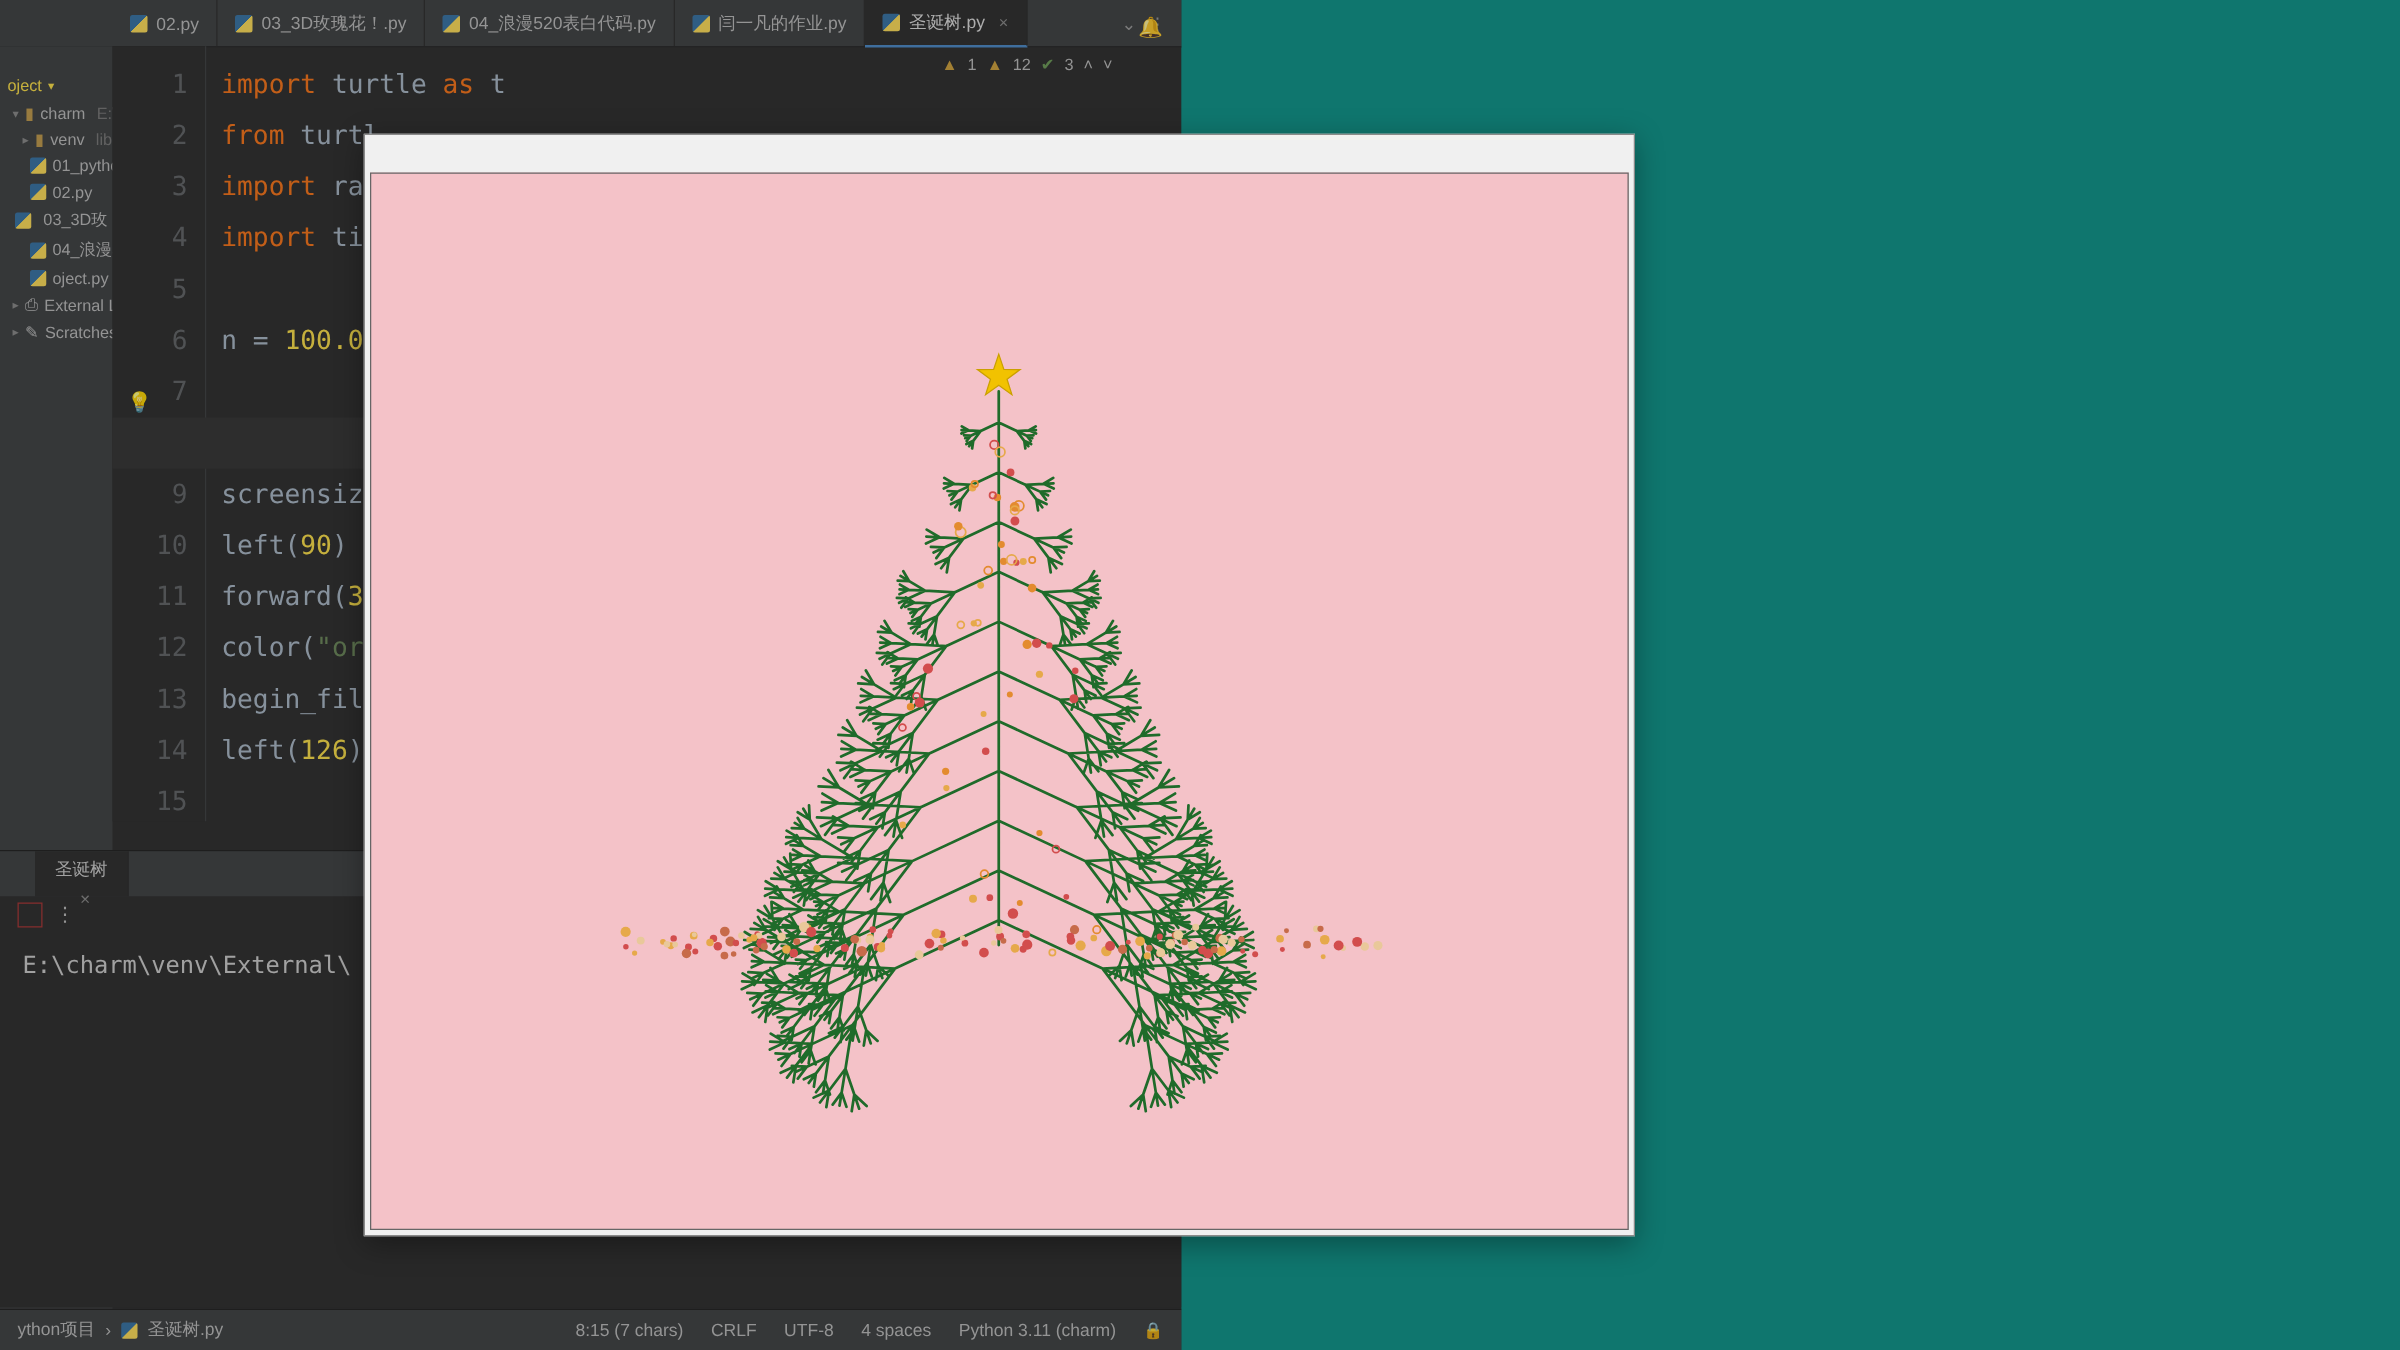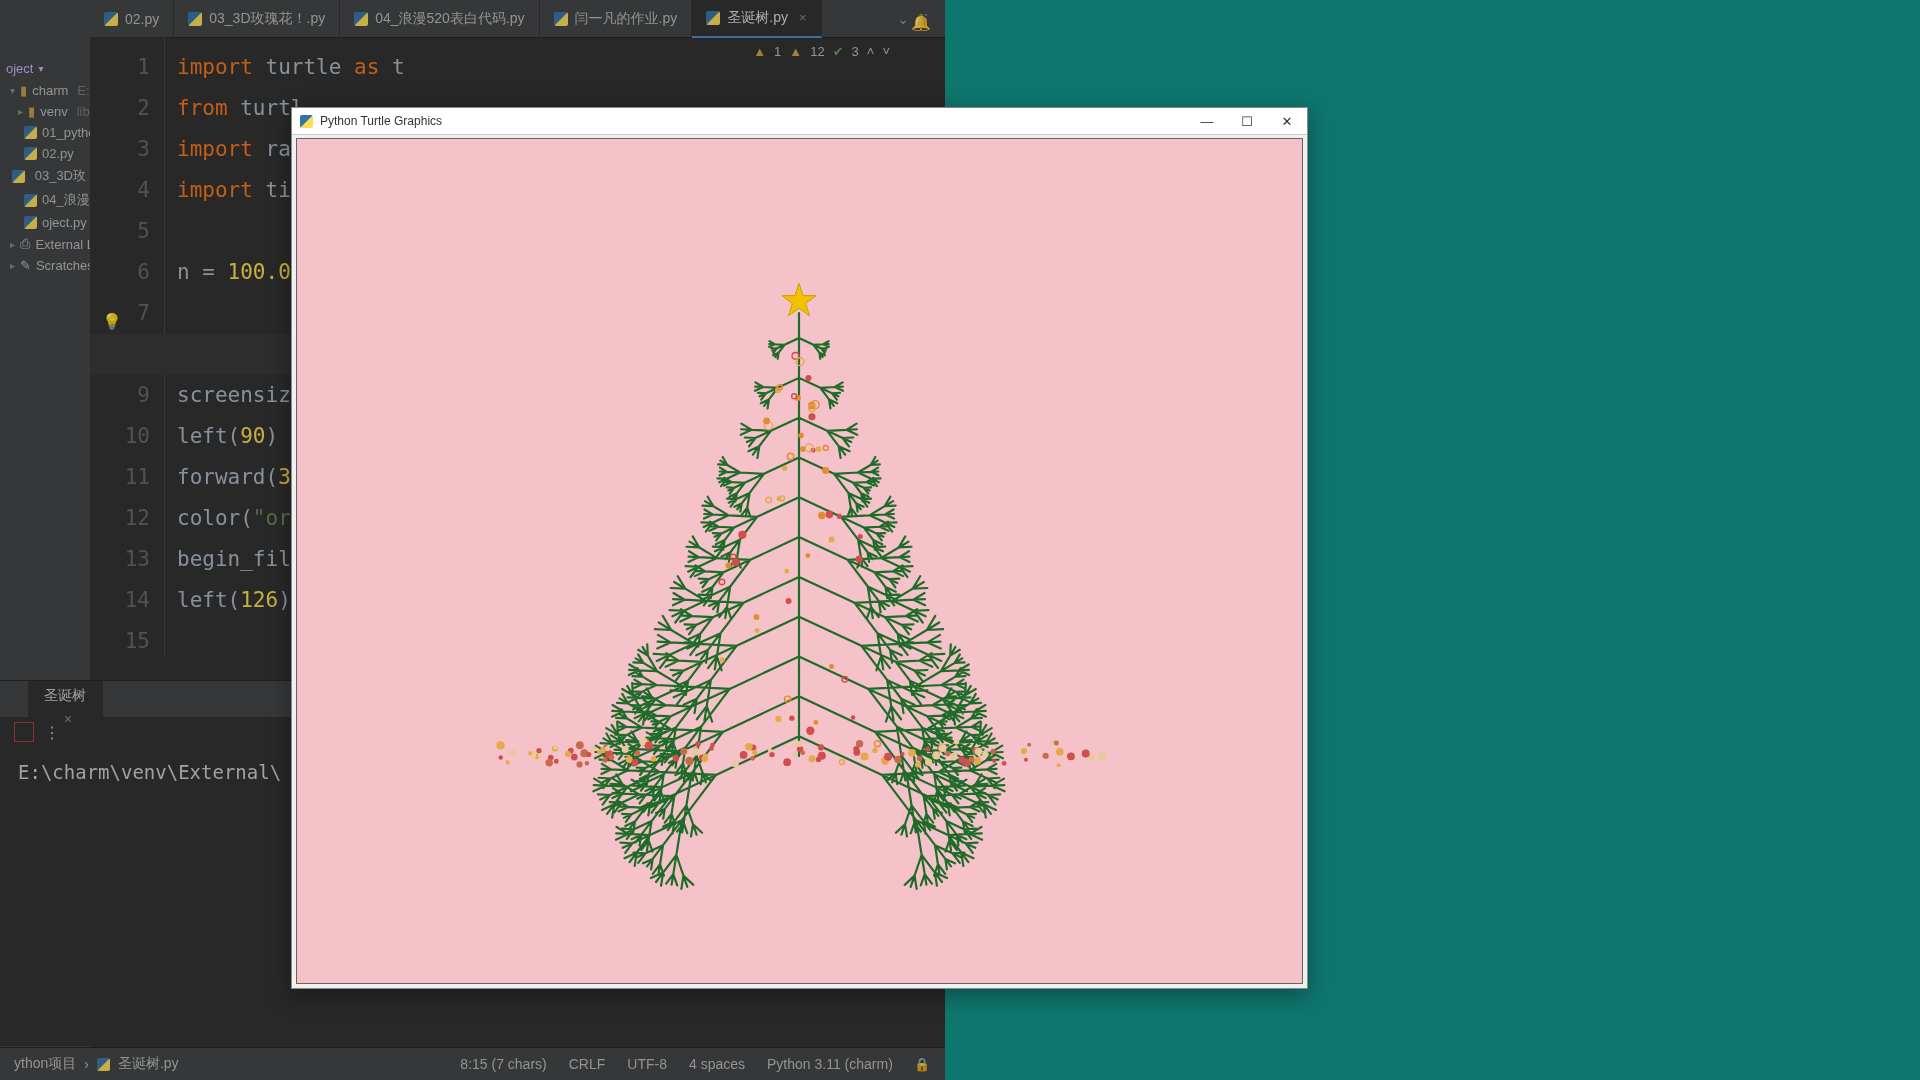--- a/index.html
+++ b/index.html
@@ -6,21 +6,21 @@
 .ide{position:absolute;left:0;top:0;width:945px;height:1080px;background:#2b2b2b;color:#a9b7c6;font-size:16px;}
 .ide-blur{position:absolute;left:0;top:0;right:0;bottom:0;background:rgba(30,30,30,.25);}
 .tabs{display:flex;align-items:center;height:37px;background:#3c3f41;border-bottom:1px solid #1e1e1e;font-size:14px;padding-left:90px;}
 .tab{display:flex;align-items:center;gap:7px;padding:0 14px;height:100%;color:#bbb;border-right:1px solid #2b2b2b;white-space:nowrap;}
 .tab.active{background:#2b2b2b;color:#ddd;border-bottom:2px solid #4a88c7;}
 .tab .py{width:14px;height:14px;border-radius:2px;background:linear-gradient(135deg,#3572A5 49%,#ffde57 51%);}
 .tab .x{color:#888;font-size:13px;margin-left:4px;}
 .tabs-extra{margin-left:auto;display:flex;align-items:center;gap:10px;padding-right:12px;color:#999;}
 .bell{position:absolute;right:8px;top:6px;width:32px;height:32px;display:flex;align-items:center;justify-content:center;color:#bbb}
 .sidebar{position:absolute;left:0;top:37px;width:90px;bottom:0;background:#3c3f41;font-size:13px;padding-top:20px;}
-.proj-head{display:flex;align-items:center;gap:5px;color:#c4b5fd;padding:4px 6px;}
+.proj-head{display:flex;align-items:center;gap:5px;color:#fde047;padding:4px 6px;}
 .proj-head .dd{font-size:10px;}
 .tree-item{display:flex;align-items:center;gap:5px;padding:3px 4px 3px 10px;color:#bbb;white-space:nowrap;overflow:hidden;}
 .tree-item .caret{color:#888;font-size:10px;width:10px;}
 .tree-item .fold{color:#c19a4a;}
 .tree-item .py{width:13px;height:13px;border-radius:2px;background:linear-gradient(135deg,#3572A5 49%,#ffde57 51%);flex:none;}
 .editor{position:absolute;left:90px;top:37px;right:0;height:620px;display:flex;font-family:Consolas,Menlo,monospace;font-size:21px;line-height:41px;}
 .gutter{width:60px;text-align:right;color:#606366;padding-right:14px;padding-top:10px;border-right:1px solid #3c3f41;background:#2b2b2b;}
 .code{padding-top:10px;padding-left:12px;white-space:pre;}
 .kw{color:#f97316;}
 .str{color:#6a8759;}
@@ -201,35 +201,20 @@
     <span>UTF-8</span>
     <span>4 spaces</span>
     <span>Python 3.11 (charm)</span>
     <span class="lock">🔒</span>
   </div>
 
   <div class="ide-blur"></div>
 </div>
 
 <div class="turtle-win">
-  <div class="titlebar">
-    <span class="feather"></span>
-    <span>Python Turtle Graphics</span>
-    <div class="winbtns">
-      <div class="winbtn">
-          <span>—</span>
-        </div>
-      <div class="winbtn">
-          <span>☐</span>
-        </div>
-      <div class="winbtn close">
-          <span>✕</span>
-        </div>
-    </div>
-  </div>
   <div class="canvas-wrap">
     <svg class="tree" viewBox="0 0 1005 848">
       <g id="treeg">
           <path d="M502 620 L502 175 M502.0 200.0 L487.5 206.8 M487.5 206.8 L481.5 214.7 M481.5 214.7 L480.6 220.8 M481.5 214.7 L476.0 217.3 M481.5 214.7 L478.2 219.0 M487.5 206.8 L477.6 206.2 M477.6 206.2 L472.0 208.8 M477.6 206.2 L472.3 203.1 M477.6 206.2 L472.1 206.0 M487.5 206.8 L479.5 210.5 M479.5 210.5 L476.2 214.8 M479.5 210.5 L474.1 210.2 M479.5 210.5 L475.1 212.5 M502.0 200.0 L516.5 206.8 M516.5 206.8 L526.4 206.2 M526.4 206.2 L531.7 203.1 M526.4 206.2 L532.0 208.8 M526.4 206.2 L531.9 206.0 M516.5 206.8 L522.5 214.7 M522.5 214.7 L528.0 217.3 M522.5 214.7 L523.4 220.8 M522.5 214.7 L525.8 219.0 M516.5 206.8 L524.5 210.5 M524.5 210.5 L529.9 210.2 M524.5 210.5 L527.8 214.8 M524.5 210.5 L528.9 212.5 M502.0 240.0 L480.6 250.0 M480.6 250.0 L471.8 261.7 M471.8 261.7 L470.4 270.6 M471.8 261.7 L463.6 265.5 M471.8 261.7 L467.0 268.1 M480.6 250.0 L466.0 249.2 M466.0 249.2 L457.8 253.0 M466.0 249.2 L458.2 244.5 M466.0 249.2 L458.0 248.8 M480.6 250.0 L468.8 255.5 M468.8 255.5 L464.0 261.9 M468.8 255.5 L460.8 255.0 M468.8 255.5 L462.4 258.5 M502.0 240.0 L523.4 250.0 M523.4 250.0 L538.0 249.2 M538.0 249.2 L545.8 244.5 M538.0 249.2 L546.2 253.0 M538.0 249.2 L546.0 248.8 M523.4 250.0 L532.2 261.7 M532.2 261.7 L540.4 265.5 M532.2 261.7 L533.6 270.6 M532.2 261.7 L537.0 268.1 M523.4 250.0 L535.2 255.5 M535.2 255.5 L543.2 255.0 M535.2 255.5 L540.0 261.9 M535.2 255.5 L541.6 258.5 M502.0 280.0 L473.7 293.2 M473.7 293.2 L462.1 308.6 M462.1 308.6 L460.2 320.5 M462.1 308.6 L451.2 313.7 M462.1 308.6 L455.7 317.1 M473.7 293.2 L454.4 292.2 M454.4 292.2 L443.5 297.2 M454.4 292.2 L444.1 286.0 M454.4 292.2 L443.8 291.6 M473.7 293.2 L458.2 300.4 M458.2 300.4 L451.8 308.9 M458.2 300.4 L447.5 299.9 M458.2 300.4 L449.6 304.4 M502.0 280.0 L530.3 293.2 M530.3 293.2 L549.6 292.2 M549.6 292.2 L559.9 286.0 M549.6 292.2 L560.5 297.2 M549.6 292.2 L560.2 291.6 M530.3 293.2 L541.9 308.6 M541.9 308.6 L552.8 313.7 M541.9 308.6 L543.8 320.5 M541.9 308.6 L548.3 317.1 M530.3 293.2 L545.8 300.4 M545.8 300.4 L556.5 299.9 M545.8 300.4 L552.2 308.9 M545.8 300.4 L554.4 304.4 M502.0 320.0 L466.8 336.4 M466.8 336.4 L452.4 355.6 M452.4 355.6 L450.0 370.3 M450.0 370.3 L453.0 379.1 M450.0 370.3 L444.5 377.7 M450.0 370.3 L448.7 378.4 M452.4 355.6 L438.8 361.9 M438.8 361.9 L433.3 369.3 M438.8 361.9 L429.6 361.4 M438.8 361.9 L431.4 365.4 M452.4 355.6 L444.4 366.2 M444.4 366.2 L443.1 374.3 M444.4 366.2 L437.0 369.6 M444.4 366.2 L440.0 372.0 M466.8 336.4 L442.8 335.1 M442.8 335.1 L429.3 341.4 M429.3 341.4 L423.7 348.8 M429.3 341.4 L420.1 341.0 M429.3 341.4 L421.9 344.9 M442.8 335.1 L430.0 327.5 M430.0 327.5 L420.8 327.0 M430.0 327.5 L425.3 319.5 M430.0 327.5 L423.0 323.2 M442.8 335.1 L429.6 334.4 M429.6 334.4 L422.2 337.9 M429.6 334.4 L422.6 330.2 M429.6 334.4 L422.3 334.1 M466.8 336.4 L447.5 345.4 M447.5 345.4 L439.5 356.0 M439.5 356.0 L438.2 364.1 M439.5 356.0 L432.1 359.4 M439.5 356.0 L435.2 361.8 M447.5 345.4 L434.3 344.7 M434.3 344.7 L426.8 348.2 M434.3 344.7 L427.3 340.5 M434.3 344.7 L427.0 344.3 M447.5 345.4 L436.9 350.4 M436.9 350.4 L432.5 356.2 M436.9 350.4 L429.6 350.0 M436.9 350.4 L431.0 353.1 M502.0 320.0 L537.2 336.4 M537.2 336.4 L561.2 335.1 M561.2 335.1 L574.0 327.5 M574.0 327.5 L578.7 319.5 M574.0 327.5 L583.2 327.0 M574.0 327.5 L581.0 323.2 M561.2 335.1 L574.7 341.4 M574.7 341.4 L583.9 341.0 M574.7 341.4 L580.3 348.8 M574.7 341.4 L582.1 344.9 M561.2 335.1 L574.4 334.4 M574.4 334.4 L581.4 330.2 M574.4 334.4 L581.8 337.9 M574.4 334.4 L581.7 334.1 M537.2 336.4 L551.6 355.6 M551.6 355.6 L565.2 361.9 M565.2 361.9 L574.4 361.4 M565.2 361.9 L570.7 369.3 M565.2 361.9 L572.6 365.4 M551.6 355.6 L554.0 370.3 M554.0 370.3 L559.5 377.7 M554.0 370.3 L551.0 379.1 M554.0 370.3 L555.3 378.4 M551.6 355.6 L559.6 366.2 M559.6 366.2 L567.0 369.6 M559.6 366.2 L560.9 374.3 M559.6 366.2 L564.0 372.0 M537.2 336.4 L556.5 345.4 M556.5 345.4 L569.7 344.7 M569.7 344.7 L576.7 340.5 M569.7 344.7 L577.2 348.2 M569.7 344.7 L577.0 344.3 M556.5 345.4 L564.5 356.0 M564.5 356.0 L571.9 359.4 M564.5 356.0 L565.8 364.1 M564.5 356.0 L568.8 361.8 M556.5 345.4 L567.1 350.4 M567.1 350.4 L574.4 350.0 M567.1 350.4 L571.5 356.2 M567.1 350.4 L573.0 353.1 M502.0 360.0 L459.9 379.6 M459.9 379.6 L442.6 402.6 M442.6 402.6 L439.8 420.2 M439.8 420.2 L443.4 430.7 M439.8 420.2 L433.2 429.0 M439.8 420.2 L438.3 429.9 M442.6 402.6 L426.5 410.1 M426.5 410.1 L419.8 419.0 M426.5 410.1 L415.4 409.5 M426.5 410.1 L417.6 414.3 M442.6 402.6 L433.1 415.2 M433.1 415.2 L431.6 424.9 M433.1 415.2 L424.2 419.4 M433.1 415.2 L427.9 422.2 M459.9 379.6 L431.2 378.1 M431.2 378.1 L415.1 385.6 M415.1 385.6 L408.4 394.5 M415.1 385.6 L404.0 385.1 M415.1 385.6 L406.2 389.8 M431.2 378.1 L415.9 368.9 M415.9 368.9 L404.9 368.3 M415.9 368.9 L410.2 359.4 M415.9 368.9 L407.5 363.9 M431.2 378.1 L415.4 377.3 M415.4 377.3 L406.5 381.4 M415.4 377.3 L407.0 372.2 M415.4 377.3 L406.7 376.8 M459.9 379.6 L436.8 390.4 M436.8 390.4 L427.3 403.0 M427.3 403.0 L425.8 412.7 M427.3 403.0 L418.4 407.2 M427.3 403.0 L422.1 410.0 M436.8 390.4 L421.0 389.6 M421.0 389.6 L412.1 393.7 M421.0 389.6 L412.6 384.5 M421.0 389.6 L412.3 389.1 M436.8 390.4 L424.1 396.3 M424.1 396.3 L418.9 403.3 M424.1 396.3 L415.4 395.9 M424.1 396.3 L417.1 399.6 M502.0 360.0 L544.1 379.6 M544.1 379.6 L572.8 378.1 M572.8 378.1 L588.1 368.9 M588.1 368.9 L593.8 359.4 M588.1 368.9 L599.1 368.3 M588.1 368.9 L596.5 363.9 M572.8 378.1 L588.9 385.6 M588.9 385.6 L600.0 385.1 M588.9 385.6 L595.6 394.5 M588.9 385.6 L597.8 389.8 M572.8 378.1 L588.6 377.3 M588.6 377.3 L597.0 372.2 M588.6 377.3 L597.5 381.4 M588.6 377.3 L597.3 376.8 M544.1 379.6 L561.4 402.6 M561.4 402.6 L577.5 410.1 M577.5 410.1 L588.6 409.5 M577.5 410.1 L584.2 419.0 M577.5 410.1 L586.4 414.3 M561.4 402.6 L564.2 420.2 M564.2 420.2 L570.8 429.0 M564.2 420.2 L560.6 430.7 M564.2 420.2 L565.7 429.9 M561.4 402.6 L570.9 415.2 M570.9 415.2 L579.8 419.4 M570.9 415.2 L572.4 424.9 M570.9 415.2 L576.1 422.2 M544.1 379.6 L567.2 390.4 M567.2 390.4 L583.0 389.6 M583.0 389.6 L591.4 384.5 M583.0 389.6 L591.9 393.7 M583.0 389.6 L591.7 389.1 M567.2 390.4 L576.7 403.0 M576.7 403.0 L585.6 407.2 M576.7 403.0 L578.2 412.7 M576.7 403.0 L581.9 410.0 M567.2 390.4 L579.9 396.3 M579.9 396.3 L588.6 395.9 M579.9 396.3 L585.1 403.3 M579.9 396.3 L586.9 399.6 M502.0 400.0 L453.1 422.8 M453.1 422.8 L432.9 449.6 M432.9 449.6 L429.7 470.1 M429.7 470.1 L433.9 482.2 M429.7 470.1 L421.9 480.3 M429.7 470.1 L427.9 481.3 M432.9 449.6 L414.1 458.3 M414.1 458.3 L406.4 468.6 M414.1 458.3 L401.2 457.7 M414.1 458.3 L403.8 463.2 M432.9 449.6 L421.8 464.3 M421.8 464.3 L420.0 475.5 M421.8 464.3 L411.5 469.1 M421.8 464.3 L415.7 472.4 M453.1 422.8 L419.6 421.1 M419.6 421.1 L400.8 429.8 M400.8 429.8 L393.1 440.1 M400.8 429.8 L388.0 429.2 M400.8 429.8 L390.5 434.7 M419.6 421.1 L401.8 410.4 M401.8 410.4 L389.0 409.7 M401.8 410.4 L395.2 399.3 M401.8 410.4 L392.0 404.5 M419.6 421.1 L401.2 420.1 M401.2 420.1 L390.9 424.9 M401.2 420.1 L391.5 414.2 M401.2 420.1 L391.1 419.6 M453.1 422.8 L426.1 435.4 M426.1 435.4 L415.1 450.1 M415.1 450.1 L413.3 461.4 M415.1 450.1 L404.7 454.9 M415.1 450.1 L409.0 458.2 M426.1 435.4 L407.8 434.4 M407.8 434.4 L397.4 439.2 M407.8 434.4 L398.0 428.5 M407.8 434.4 L397.6 433.9 M426.1 435.4 L411.3 442.3 M411.3 442.3 L405.2 450.4 M411.3 442.3 L401.2 441.7 M411.3 442.3 L403.2 446.1 M502.0 400.0 L550.9 422.8 M550.9 422.8 L584.4 421.1 M584.4 421.1 L602.2 410.4 M602.2 410.4 L608.8 399.3 M602.2 410.4 L615.0 409.7 M602.2 410.4 L612.0 404.5 M584.4 421.1 L603.2 429.8 M603.2 429.8 L616.0 429.2 M603.2 429.8 L610.9 440.1 M603.2 429.8 L613.5 434.7 M584.4 421.1 L602.8 420.1 M602.8 420.1 L612.5 414.2 M602.8 420.1 L613.1 424.9 M602.8 420.1 L612.9 419.6 M550.9 422.8 L571.1 449.6 M571.1 449.6 L589.9 458.3 M589.9 458.3 L602.8 457.7 M589.9 458.3 L597.6 468.6 M589.9 458.3 L600.2 463.2 M571.1 449.6 L574.3 470.1 M574.3 470.1 L582.1 480.3 M574.3 470.1 L570.1 482.2 M574.3 470.1 L576.1 481.3 M571.1 449.6 L582.2 464.3 M582.2 464.3 L592.5 469.1 M582.2 464.3 L584.0 475.5 M582.2 464.3 L588.3 472.4 M550.9 422.8 L577.9 435.4 M577.9 435.4 L596.2 434.4 M596.2 434.4 L606.0 428.5 M596.2 434.4 L606.6 439.2 M596.2 434.4 L606.4 433.9 M577.9 435.4 L588.9 450.1 M588.9 450.1 L599.3 454.9 M588.9 450.1 L590.7 461.4 M588.9 450.1 L595.0 458.2 M577.9 435.4 L592.7 442.3 M592.7 442.3 L602.8 441.7 M592.7 442.3 L598.8 450.4 M592.7 442.3 L600.8 446.1 M502.0 440.0 L446.2 466.0 M446.2 466.0 L423.2 496.5 M423.2 496.5 L419.5 519.9 M419.5 519.9 L424.3 533.8 M419.5 519.9 L410.6 531.6 M419.5 519.9 L417.4 532.8 M423.2 496.5 L401.7 506.5 M401.7 506.5 L392.9 518.3 M401.7 506.5 L387.1 505.8 M401.7 506.5 L389.9 512.0 M423.2 496.5 L410.5 513.3 M410.5 513.3 L408.5 526.2 M410.5 513.3 L398.7 518.8 M410.5 513.3 L403.6 522.5 M446.2 466.0 L408.0 464.0 M408.0 464.0 L386.6 474.0 M386.6 474.0 L377.7 485.8 M386.6 474.0 L371.9 473.3 M386.6 474.0 L374.8 479.5 M408.0 464.0 L387.7 451.8 M387.7 451.8 L373.1 451.1 M387.7 451.8 L380.2 439.3 M387.7 451.8 L376.6 445.1 M408.0 464.0 L387.1 462.9 M387.1 462.9 L375.3 468.4 M387.1 462.9 L375.9 456.2 M387.1 462.9 L375.5 462.3 M446.2 466.0 L415.5 480.4 M415.5 480.4 L402.8 497.1 M402.8 497.1 L400.8 510.0 M402.8 497.1 L391.0 502.6 M402.8 497.1 L395.9 506.4 M415.5 480.4 L394.5 479.3 M394.5 479.3 L382.7 484.8 M394.5 479.3 L383.3 472.5 M394.5 479.3 L383.0 478.6 M415.5 480.4 L398.6 488.2 M398.6 488.2 L391.6 497.5 M398.6 488.2 L387.0 487.6 M398.6 488.2 L389.3 492.6 M502.0 440.0 L557.8 466.0 M557.8 466.0 L596.0 464.0 M596.0 464.0 L616.3 451.8 M616.3 451.8 L623.8 439.3 M616.3 451.8 L630.9 451.1 M616.3 451.8 L627.4 445.1 M596.0 464.0 L617.4 474.0 M617.4 474.0 L632.1 473.3 M617.4 474.0 L626.3 485.8 M617.4 474.0 L629.2 479.5 M596.0 464.0 L616.9 462.9 M616.9 462.9 L628.1 456.2 M616.9 462.9 L628.7 468.4 M616.9 462.9 L628.5 462.3 M557.8 466.0 L580.8 496.5 M580.8 496.5 L602.3 506.5 M602.3 506.5 L616.9 505.8 M602.3 506.5 L611.1 518.3 M602.3 506.5 L614.1 512.0 M580.8 496.5 L584.5 519.9 M584.5 519.9 L593.4 531.6 M584.5 519.9 L579.7 533.8 M584.5 519.9 L586.6 532.8 M580.8 496.5 L593.5 513.3 M593.5 513.3 L605.3 518.8 M593.5 513.3 L595.5 526.2 M593.5 513.3 L600.4 522.5 M557.8 466.0 L588.5 480.4 M588.5 480.4 L609.5 479.3 M609.5 479.3 L620.7 472.5 M609.5 479.3 L621.3 484.8 M609.5 479.3 L621.0 478.6 M588.5 480.4 L601.2 497.1 M601.2 497.1 L613.0 502.6 M601.2 497.1 L603.2 510.0 M601.2 497.1 L608.1 506.4 M588.5 480.4 L605.4 488.2 M605.4 488.2 L617.0 487.6 M605.4 488.2 L612.4 497.5 M605.4 488.2 L614.7 492.6 M502.0 480.0 L439.3 509.2 M439.3 509.2 L413.5 543.5 M413.5 543.5 L409.3 569.8 M409.3 569.8 L414.7 585.4 M409.3 569.8 L399.4 583.0 M409.3 569.8 L407.0 584.2 M413.5 543.5 L389.4 554.8 M389.4 554.8 L379.4 567.9 M389.4 554.8 L372.9 553.9 M389.4 554.8 L376.1 560.9 M413.5 543.5 L399.3 562.4 M399.3 562.4 L397.0 576.8 M399.3 562.4 L386.0 568.5 M399.3 562.4 L391.5 572.7 M439.3 509.2 L396.4 507.0 M396.4 507.0 L372.3 518.2 M372.3 518.2 L362.4 531.4 M372.3 518.2 L355.9 517.4 M372.3 518.2 L359.1 524.4 M396.4 507.0 L373.6 493.3 M373.6 493.3 L357.2 492.4 M373.6 493.3 L365.1 479.2 M373.6 493.3 L361.1 485.8 M396.4 507.0 L372.9 505.8 M372.9 505.8 L359.6 511.9 M372.9 505.8 L360.3 498.2 M372.9 505.8 L359.9 505.1 M439.3 509.2 L404.8 525.3 M404.8 525.3 L390.6 544.2 M390.6 544.2 L388.3 558.6 M390.6 544.2 L377.3 550.4 M390.6 544.2 L382.8 554.5 M404.8 525.3 L381.2 524.1 M381.2 524.1 L368.0 530.3 M381.2 524.1 L368.7 516.6 M381.2 524.1 L368.3 523.4 M404.8 525.3 L385.8 534.2 M385.8 534.2 L378.0 544.5 M385.8 534.2 L372.9 533.5 M385.8 534.2 L375.4 539.0 M502.0 480.0 L564.7 509.2 M564.7 509.2 L607.6 507.0 M607.6 507.0 L630.4 493.3 M630.4 493.3 L638.9 479.2 M630.4 493.3 L646.8 492.4 M630.4 493.3 L642.9 485.8 M607.6 507.0 L631.7 518.2 M631.7 518.2 L648.1 517.4 M631.7 518.2 L641.6 531.4 M631.7 518.2 L644.9 524.4 M607.6 507.0 L631.1 505.8 M631.1 505.8 L643.7 498.2 M631.1 505.8 L644.4 511.9 M631.1 505.8 L644.1 505.1 M564.7 509.2 L590.5 543.5 M590.5 543.5 L614.6 554.8 M614.6 554.8 L631.1 553.9 M614.6 554.8 L624.6 567.9 M614.6 554.8 L627.9 560.9 M590.5 543.5 L594.7 569.8 M594.7 569.8 L604.6 583.0 M594.7 569.8 L589.3 585.4 M594.7 569.8 L597.0 584.2 M590.5 543.5 L604.7 562.4 M604.7 562.4 L618.0 568.5 M604.7 562.4 L607.0 576.8 M604.7 562.4 L612.5 572.7 M564.7 509.2 L599.2 525.3 M599.2 525.3 L622.8 524.1 M622.8 524.1 L635.3 516.6 M622.8 524.1 L636.0 530.3 M622.8 524.1 L635.7 523.4 M599.2 525.3 L613.4 544.2 M613.4 544.2 L626.7 550.4 M613.4 544.2 L615.7 558.6 M613.4 544.2 L621.2 554.5 M599.2 525.3 L618.2 534.2 M618.2 534.2 L631.1 533.5 M618.2 534.2 L626.0 544.5 M618.2 534.2 L628.6 539.0 M502.0 520.0 L432.4 552.5 M432.4 552.5 L403.7 590.5 M403.7 590.5 L399.1 619.6 M399.1 619.6 L405.1 636.9 M405.1 636.9 L413.4 644.7 M405.1 636.9 L403.3 648.2 M405.1 636.9 L408.4 646.5 M399.1 619.6 L388.1 634.3 M388.1 634.3 L386.3 645.5 M388.1 634.3 L377.8 639.1 M388.1 634.3 L382.0 642.3 M399.1 619.6 L396.6 635.7 M396.6 635.7 L399.9 645.2 M396.6 635.7 L390.5 643.7 M396.6 635.7 L395.2 644.5 M403.7 590.5 L377.0 603.0 M377.0 603.0 L366.0 617.6 M366.0 617.6 L364.2 628.8 M366.0 617.6 L355.7 622.4 M366.0 617.6 L359.9 625.6 M377.0 603.0 L358.7 602.0 M358.7 602.0 L348.4 606.8 M358.7 602.0 L349.0 596.2 M358.7 602.0 L348.7 601.5 M377.0 603.0 L362.3 609.8 M362.3 609.8 L356.2 617.9 M362.3 609.8 L352.2 609.3 M362.3 609.8 L354.2 613.6 M403.7 590.5 L388.0 611.4 M388.0 611.4 L385.4 627.4 M385.4 627.4 L388.7 637.0 M385.4 627.4 L379.4 635.5 M385.4 627.4 L384.0 636.3 M388.0 611.4 L373.3 618.3 M373.3 618.3 L367.2 626.3 M373.3 618.3 L363.2 617.7 M373.3 618.3 L365.2 622.0 M388.0 611.4 L379.3 622.9 M379.3 622.9 L377.9 631.7 M379.3 622.9 L371.2 626.7 M379.3 622.9 L374.5 629.2 M432.4 552.5 L384.8 550.0 M384.8 550.0 L358.1 562.4 M358.1 562.4 L347.1 577.1 M347.1 577.1 L345.3 588.3 M347.1 577.1 L336.8 581.9 M347.1 577.1 L341.0 585.1 M358.1 562.4 L339.8 561.5 M339.8 561.5 L329.5 566.3 M339.8 561.5 L330.1 555.6 M339.8 561.5 L329.8 561.0 M358.1 562.4 L343.4 569.3 M343.4 569.3 L337.3 577.3 M343.4 569.3 L333.3 568.8 M343.4 569.3 L335.3 573.1 M384.8 550.0 L359.5 534.8 M359.5 534.8 L341.3 533.8 M341.3 533.8 L331.0 538.6 M341.3 533.8 L331.5 528.0 M341.3 533.8 L331.2 533.3 M359.5 534.8 L350.1 519.1 M350.1 519.1 L340.4 513.2 M350.1 519.1 L349.5 507.7 M350.1 519.1 L344.9 510.4 M359.5 534.8 L345.6 526.4 M345.6 526.4 L335.6 525.9 M345.6 526.4 L340.4 517.8 M345.6 526.4 L338.0 521.8 M384.8 550.0 L358.7 548.6 M358.7 548.6 L344.0 555.5 M344.0 555.5 L337.9 563.5 M344.0 555.5 L333.9 554.9 M344.0 555.5 L335.9 559.2 M358.7 548.6 L344.8 540.2 M344.8 540.2 L334.7 539.7 M344.8 540.2 L339.6 531.6 M344.8 540.2 L337.1 535.6 M358.7 548.6 L344.3 547.8 M344.3 547.8 L336.2 551.6 M344.3 547.8 L336.7 543.2 M344.3 547.8 L336.4 547.4 M432.4 552.5 L394.1 570.3 M394.1 570.3 L378.4 591.2 M378.4 591.2 L375.8 607.3 M375.8 607.3 L379.1 616.8 M375.8 607.3 L369.8 615.3 M375.8 607.3 L374.4 616.1 M378.4 591.2 L363.6 598.1 M363.6 598.1 L357.6 606.1 M363.6 598.1 L353.6 597.6 M363.6 598.1 L355.5 601.9 M378.4 591.2 L369.7 602.7 M369.7 602.7 L368.3 611.5 M369.7 602.7 L361.6 606.5 M369.7 602.7 L364.9 609.1 M394.1 570.3 L368.0 568.9 M368.0 568.9 L353.2 575.8 M353.2 575.8 L347.2 583.8 M353.2 575.8 L343.2 575.3 M353.2 575.8 L345.2 579.6 M368.0 568.9 L354.0 560.6 M354.0 560.6 L344.0 560.0 M354.0 560.6 L348.9 551.9 M354.0 560.6 L346.4 556.0 M368.0 568.9 L353.6 568.2 M353.6 568.2 L345.5 572.0 M353.6 568.2 L345.9 563.6 M353.6 568.2 L345.7 567.8 M394.1 570.3 L373.1 580.1 M373.1 580.1 L364.4 591.6 M364.4 591.6 L363.0 600.5 M364.4 591.6 L356.3 595.4 M364.4 591.6 L359.6 598.0 M373.1 580.1 L358.7 579.4 M358.7 579.4 L350.6 583.1 M358.7 579.4 L351.0 574.8 M358.7 579.4 L350.8 579.0 M373.1 580.1 L361.5 585.5 M361.5 585.5 L356.7 591.9 M361.5 585.5 L353.6 585.1 M361.5 585.5 L355.1 588.5 M502.0 520.0 L571.6 552.5 M571.6 552.5 L619.2 550.0 M619.2 550.0 L644.5 534.8 M644.5 534.8 L653.9 519.1 M653.9 519.1 L654.5 507.7 M653.9 519.1 L663.6 513.2 M653.9 519.1 L659.1 510.4 M644.5 534.8 L662.7 533.8 M662.7 533.8 L672.5 528.0 M662.7 533.8 L673.0 538.6 M662.7 533.8 L672.8 533.3 M644.5 534.8 L658.4 526.4 M658.4 526.4 L663.6 517.8 M658.4 526.4 L668.4 525.9 M658.4 526.4 L666.0 521.8 M619.2 550.0 L645.9 562.4 M645.9 562.4 L664.2 561.5 M664.2 561.5 L673.9 555.6 M664.2 561.5 L674.5 566.3 M664.2 561.5 L674.2 561.0 M645.9 562.4 L656.9 577.1 M656.9 577.1 L667.2 581.9 M656.9 577.1 L658.7 588.3 M656.9 577.1 L663.0 585.1 M645.9 562.4 L660.6 569.3 M660.6 569.3 L670.7 568.8 M660.6 569.3 L666.7 577.3 M660.6 569.3 L668.7 573.1 M619.2 550.0 L645.3 548.6 M645.3 548.6 L659.2 540.2 M659.2 540.2 L664.4 531.6 M659.2 540.2 L669.3 539.7 M659.2 540.2 L666.9 535.6 M645.3 548.6 L660.0 555.5 M660.0 555.5 L670.1 554.9 M660.0 555.5 L666.1 563.5 M660.0 555.5 L668.1 559.2 M645.3 548.6 L659.7 547.8 M659.7 547.8 L667.3 543.2 M659.7 547.8 L667.8 551.6 M659.7 547.8 L667.6 547.4 M571.6 552.5 L600.3 590.5 M600.3 590.5 L627.0 603.0 M627.0 603.0 L645.3 602.0 M645.3 602.0 L655.0 596.2 M645.3 602.0 L655.6 606.8 M645.3 602.0 L655.3 601.5 M627.0 603.0 L638.0 617.6 M638.0 617.6 L648.3 622.4 M638.0 617.6 L639.8 628.8 M638.0 617.6 L644.1 625.6 M627.0 603.0 L641.7 609.8 M641.7 609.8 L651.8 609.3 M641.7 609.8 L647.8 617.9 M641.7 609.8 L649.8 613.6 M600.3 590.5 L604.9 619.6 M604.9 619.6 L615.9 634.3 M615.9 634.3 L626.2 639.1 M615.9 634.3 L617.7 645.5 M615.9 634.3 L622.0 642.3 M604.9 619.6 L598.9 636.9 M598.9 636.9 L600.7 648.2 M598.9 636.9 L590.6 644.7 M598.9 636.9 L595.6 646.5 M604.9 619.6 L607.4 635.7 M607.4 635.7 L613.5 643.7 M607.4 635.7 L604.1 645.2 M607.4 635.7 L608.8 644.5 M600.3 590.5 L616.0 611.4 M616.0 611.4 L630.7 618.3 M630.7 618.3 L640.8 617.7 M630.7 618.3 L636.8 626.3 M630.7 618.3 L638.8 622.0 M616.0 611.4 L618.6 627.4 M618.6 627.4 L624.6 635.5 M618.6 627.4 L615.3 637.0 M618.6 627.4 L620.0 636.3 M616.0 611.4 L624.7 622.9 M624.7 622.9 L632.8 626.7 M624.7 622.9 L626.1 631.7 M624.7 622.9 L629.5 629.2 M571.6 552.5 L609.9 570.3 M609.9 570.3 L636.0 568.9 M636.0 568.9 L650.0 560.6 M650.0 560.6 L655.1 551.9 M650.0 560.6 L660.0 560.0 M650.0 560.6 L657.6 556.0 M636.0 568.9 L650.8 575.8 M650.8 575.8 L660.8 575.3 M650.8 575.8 L656.8 583.8 M650.8 575.8 L658.8 579.6 M636.0 568.9 L650.4 568.2 M650.4 568.2 L658.1 563.6 M650.4 568.2 L658.5 572.0 M650.4 568.2 L658.3 567.8 M609.9 570.3 L625.6 591.2 M625.6 591.2 L640.4 598.1 M640.4 598.1 L650.4 597.6 M640.4 598.1 L646.4 606.1 M640.4 598.1 L648.5 601.9 M625.6 591.2 L628.2 607.3 M628.2 607.3 L634.2 615.3 M628.2 607.3 L624.9 616.8 M628.2 607.3 L629.6 616.1 M625.6 591.2 L634.3 602.7 M634.3 602.7 L642.4 606.5 M634.3 602.7 L635.7 611.5 M634.3 602.7 L639.1 609.1 M609.9 570.3 L630.9 580.1 M630.9 580.1 L645.3 579.4 M645.3 579.4 L653.0 574.8 M645.3 579.4 L653.4 583.1 M645.3 579.4 L653.2 579.0 M630.9 580.1 L639.6 591.6 M639.6 591.6 L647.7 595.4 M639.6 591.6 L641.0 600.5 M639.6 591.6 L644.4 598.0 M630.9 580.1 L642.5 585.5 M642.5 585.5 L650.4 585.1 M642.5 585.5 L647.3 591.9 M642.5 585.5 L648.9 588.5 M502.0 560.0 L425.5 595.7 M425.5 595.7 L394.0 637.5 M394.0 637.5 L388.9 669.5 M388.9 669.5 L395.5 688.5 M395.5 688.5 L404.6 697.0 M395.5 688.5 L393.5 700.8 M395.5 688.5 L399.1 699.0 M388.9 669.5 L376.8 685.6 M376.8 685.6 L374.9 697.9 M376.8 685.6 L365.5 690.8 M376.8 685.6 L370.2 694.4 M388.9 669.5 L386.1 687.1 M386.1 687.1 L389.8 697.6 M386.1 687.1 L379.5 696.0 M386.1 687.1 L384.6 696.8 M394.0 637.5 L364.6 651.2 M364.6 651.2 L352.5 667.2 M352.5 667.2 L350.6 679.6 M352.5 667.2 L341.2 672.5 M352.5 667.2 L345.8 676.1 M364.6 651.2 L344.5 650.1 M344.5 650.1 L333.2 655.4 M344.5 650.1 L333.8 643.7 M344.5 650.1 L333.5 649.5 M364.6 651.2 L348.4 658.7 M348.4 658.7 L341.8 667.5 M348.4 658.7 L337.4 658.1 M348.4 658.7 L339.5 662.9 M394.0 637.5 L376.7 660.4 M376.7 660.4 L373.9 678.1 M373.9 678.1 L377.5 688.5 M373.9 678.1 L367.2 686.9 M373.9 678.1 L372.4 687.8 M376.7 660.4 L360.5 668.0 M360.5 668.0 L353.9 676.8 M360.5 668.0 L349.5 667.4 M360.5 668.0 L351.6 672.1 M376.7 660.4 L367.2 673.1 M367.2 673.1 L365.6 682.8 M367.2 673.1 L358.3 677.2 M367.2 673.1 L361.9 680.0 M425.5 595.7 L373.3 592.9 M373.3 592.9 L343.8 606.6 M343.8 606.6 L331.7 622.7 M331.7 622.7 L329.8 635.0 M331.7 622.7 L320.4 628.0 M331.7 622.7 L325.1 631.5 M343.8 606.6 L323.8 605.6 M323.8 605.6 L312.5 610.9 M323.8 605.6 L313.1 599.2 M323.8 605.6 L312.7 605.0 M343.8 606.6 L327.7 614.2 M327.7 614.2 L321.0 623.0 M327.7 614.2 L316.6 613.6 M327.7 614.2 L318.8 618.3 M373.3 592.9 L345.4 576.2 M345.4 576.2 L325.4 575.2 M325.4 575.2 L314.1 580.4 M325.4 575.2 L314.7 568.7 M325.4 575.2 L314.3 574.6 M345.4 576.2 L335.1 559.0 M335.1 559.0 L324.4 552.6 M335.1 559.0 L334.4 546.5 M335.1 559.0 L329.4 549.5 M345.4 576.2 L330.1 567.0 M330.1 567.0 L319.1 566.5 M330.1 567.0 L324.4 557.5 M330.1 567.0 L321.7 562.0 M373.3 592.9 L344.5 591.4 M344.5 591.4 L328.3 599.0 M328.3 599.0 L321.7 607.8 M328.3 599.0 L317.3 598.4 M328.3 599.0 L319.4 603.1 M344.5 591.4 L329.2 582.2 M329.2 582.2 L318.2 581.7 M329.2 582.2 L323.5 572.8 M329.2 582.2 L320.8 577.2 M344.5 591.4 L328.7 590.6 M328.7 590.6 L319.8 594.7 M328.7 590.6 L320.3 585.5 M328.7 590.6 L320.0 590.1 M425.5 595.7 L383.4 615.3 M383.4 615.3 L366.1 638.3 M366.1 638.3 L363.3 655.9 M363.3 655.9 L366.9 666.4 M363.3 655.9 L356.7 664.7 M363.3 655.9 L361.8 665.6 M366.1 638.3 L349.9 645.8 M349.9 645.8 L343.3 654.6 M349.9 645.8 L338.9 645.2 M349.9 645.8 L341.0 650.0 M366.1 638.3 L356.6 650.9 M356.6 650.9 L355.1 660.6 M356.6 650.9 L347.7 655.1 M356.6 650.9 L351.4 657.9 M383.4 615.3 L354.7 613.8 M354.7 613.8 L338.5 621.3 M338.5 621.3 L331.9 630.2 M338.5 621.3 L327.5 620.7 M338.5 621.3 L329.6 625.5 M354.7 613.8 L339.4 604.6 M339.4 604.6 L328.4 604.0 M339.4 604.6 L333.7 595.1 M339.4 604.6 L331.0 599.5 M354.7 613.8 L338.9 613.0 M338.9 613.0 L330.0 617.1 M338.9 613.0 L330.5 607.9 M338.9 613.0 L330.2 612.5 M383.4 615.3 L360.3 626.1 M360.3 626.1 L350.8 638.7 M350.8 638.7 L349.2 648.4 M350.8 638.7 L341.9 642.9 M350.8 638.7 L345.5 645.7 M360.3 626.1 L344.5 625.2 M344.5 625.2 L335.6 629.4 M344.5 625.2 L336.1 620.2 M344.5 625.2 L335.8 624.8 M360.3 626.1 L347.6 632.0 M347.6 632.0 L342.3 639.0 M347.6 632.0 L338.9 631.6 M347.6 632.0 L340.6 635.3 M502.0 560.0 L578.5 595.7 M578.5 595.7 L630.7 592.9 M630.7 592.9 L658.6 576.2 M658.6 576.2 L668.9 559.0 M668.9 559.0 L669.6 546.5 M668.9 559.0 L679.6 552.6 M668.9 559.0 L674.6 549.5 M658.6 576.2 L678.6 575.2 M678.6 575.2 L689.3 568.7 M678.6 575.2 L689.9 580.4 M678.6 575.2 L689.7 574.6 M658.6 576.2 L673.9 567.0 M673.9 567.0 L679.6 557.5 M673.9 567.0 L684.9 566.5 M673.9 567.0 L682.3 562.0 M630.7 592.9 L660.2 606.6 M660.2 606.6 L680.2 605.6 M680.2 605.6 L690.9 599.2 M680.2 605.6 L691.5 610.9 M680.2 605.6 L691.3 605.0 M660.2 606.6 L672.3 622.7 M672.3 622.7 L683.6 628.0 M672.3 622.7 L674.2 635.0 M672.3 622.7 L678.9 631.5 M660.2 606.6 L676.3 614.2 M676.3 614.2 L687.4 613.6 M676.3 614.2 L683.0 623.0 M676.3 614.2 L685.2 618.3 M630.7 592.9 L659.5 591.4 M659.5 591.4 L674.8 582.2 M674.8 582.2 L680.5 572.8 M674.8 582.2 L685.8 581.7 M674.8 582.2 L683.2 577.2 M659.5 591.4 L675.7 599.0 M675.7 599.0 L686.7 598.4 M675.7 599.0 L682.3 607.8 M675.7 599.0 L684.6 603.1 M659.5 591.4 L675.3 590.6 M675.3 590.6 L683.7 585.5 M675.3 590.6 L684.2 594.7 M675.3 590.6 L684.0 590.1 M578.5 595.7 L610.0 637.5 M610.0 637.5 L639.4 651.2 M639.4 651.2 L659.5 650.1 M659.5 650.1 L670.2 643.7 M659.5 650.1 L670.8 655.4 M659.5 650.1 L670.5 649.5 M639.4 651.2 L651.5 667.2 M651.5 667.2 L662.8 672.5 M651.5 667.2 L653.4 679.6 M651.5 667.2 L658.2 676.1 M639.4 651.2 L655.6 658.7 M655.6 658.7 L666.6 658.1 M655.6 658.7 L662.2 667.5 M655.6 658.7 L664.5 662.9 M610.0 637.5 L615.1 669.5 M615.1 669.5 L627.2 685.6 M627.2 685.6 L638.5 690.8 M627.2 685.6 L629.1 697.9 M627.2 685.6 L633.8 694.4 M615.1 669.5 L608.5 688.5 M608.5 688.5 L610.5 700.8 M608.5 688.5 L599.4 697.0 M608.5 688.5 L604.9 699.0 M615.1 669.5 L617.9 687.1 M617.9 687.1 L624.5 696.0 M617.9 687.1 L614.2 697.6 M617.9 687.1 L619.4 696.8 M610.0 637.5 L627.3 660.4 M627.3 660.4 L643.5 668.0 M643.5 668.0 L654.5 667.4 M643.5 668.0 L650.1 676.8 M643.5 668.0 L652.4 672.1 M627.3 660.4 L630.1 678.1 M630.1 678.1 L636.8 686.9 M630.1 678.1 L626.5 688.5 M630.1 678.1 L631.6 687.8 M627.3 660.4 L636.8 673.1 M636.8 673.1 L645.7 677.2 M636.8 673.1 L638.4 682.8 M636.8 673.1 L642.1 680.0 M578.5 595.7 L620.6 615.3 M620.6 615.3 L649.3 613.8 M649.3 613.8 L664.6 604.6 M664.6 604.6 L670.3 595.1 M664.6 604.6 L675.6 604.0 M664.6 604.6 L673.0 599.5 M649.3 613.8 L665.5 621.3 M665.5 621.3 L676.5 620.7 M665.5 621.3 L672.1 630.2 M665.5 621.3 L674.4 625.5 M649.3 613.8 L665.1 613.0 M665.1 613.0 L673.5 607.9 M665.1 613.0 L674.0 617.1 M665.1 613.0 L673.8 612.5 M620.6 615.3 L637.9 638.3 M637.9 638.3 L654.1 645.8 M654.1 645.8 L665.1 645.2 M654.1 645.8 L660.7 654.6 M654.1 645.8 L663.0 650.0 M637.9 638.3 L640.7 655.9 M640.7 655.9 L647.3 664.7 M640.7 655.9 L637.1 666.4 M640.7 655.9 L642.2 665.6 M637.9 638.3 L647.4 650.9 M647.4 650.9 L656.3 655.1 M647.4 650.9 L648.9 660.6 M647.4 650.9 L652.6 657.9 M620.6 615.3 L643.7 626.1 M643.7 626.1 L659.5 625.2 M659.5 625.2 L667.9 620.2 M659.5 625.2 L668.4 629.4 M659.5 625.2 L668.2 624.8 M643.7 626.1 L653.2 638.7 M653.2 638.7 L662.1 642.9 M653.2 638.7 L654.8 648.4 M653.2 638.7 L658.5 645.7 M643.7 626.1 L656.4 632.0 M656.4 632.0 L665.1 631.6 M656.4 632.0 L661.7 639.0 M656.4 632.0 L663.4 635.3 M502.0 600.0 L418.6 638.9 M418.6 638.9 L384.3 684.4 M384.3 684.4 L378.8 719.4 M378.8 719.4 L385.9 740.1 M385.9 740.1 L395.8 749.4 M385.9 740.1 L383.8 753.5 M385.9 740.1 L389.8 751.5 M378.8 719.4 L365.6 736.9 M365.6 736.9 L363.4 750.3 M365.6 736.9 L353.2 742.6 M365.6 736.9 L358.3 746.5 M378.8 719.4 L375.7 738.6 M375.7 738.6 L379.6 750.0 M375.7 738.6 L368.5 748.2 M375.7 738.6 L374.0 749.1 M384.3 684.4 L352.2 699.4 M352.2 699.4 L339.0 716.9 M339.0 716.9 L336.9 730.3 M339.0 716.9 L326.7 722.6 M339.0 716.9 L331.8 726.5 M352.2 699.4 L330.3 698.2 M330.3 698.2 L318.0 704.0 M330.3 698.2 L318.7 691.2 M330.3 698.2 L318.3 697.6 M352.2 699.4 L334.6 707.6 M334.6 707.6 L327.4 717.2 M334.6 707.6 L322.6 707.0 M334.6 707.6 L324.9 712.1 M384.3 684.4 L365.4 709.5 M365.4 709.5 L362.4 728.7 M362.4 728.7 L366.3 740.1 M362.4 728.7 L355.1 738.3 M362.4 728.7 L360.7 739.3 M365.4 709.5 L347.8 717.7 M347.8 717.7 L340.5 727.3 M347.8 717.7 L335.7 717.1 M347.8 717.7 L338.1 722.2 M365.4 709.5 L355.0 723.3 M355.0 723.3 L353.4 733.8 M355.0 723.3 L345.3 727.8 M355.0 723.3 L349.3 730.8 M418.6 638.9 L361.7 635.9 M361.7 635.9 L329.6 650.8 M329.6 650.8 L316.4 668.4 M316.4 668.4 L314.3 681.8 M316.4 668.4 L304.1 674.1 M316.4 668.4 L309.2 678.0 M329.6 650.8 L307.7 649.7 M307.7 649.7 L295.4 655.4 M307.7 649.7 L296.1 642.7 M307.7 649.7 L295.7 649.1 M329.6 650.8 L312.0 659.1 M312.0 659.1 L304.7 668.7 M312.0 659.1 L299.9 658.4 M312.0 659.1 L302.3 663.6 M361.7 635.9 L331.3 617.7 M331.3 617.7 L309.4 616.5 M309.4 616.5 L297.1 622.3 M309.4 616.5 L297.8 609.5 M309.4 616.5 L297.4 615.9 M331.3 617.7 L320.1 598.9 M320.1 598.9 L308.4 591.9 M320.1 598.9 L319.3 585.3 M320.1 598.9 L313.8 588.6 M331.3 617.7 L314.7 607.7 M314.7 607.7 L302.6 607.0 M314.7 607.7 L308.5 597.3 M314.7 607.7 L305.5 602.2 M361.7 635.9 L330.3 634.3 M330.3 634.3 L312.7 642.5 M312.7 642.5 L305.4 652.1 M312.7 642.5 L300.7 641.8 M312.7 642.5 L303.0 647.0 M330.3 634.3 L313.7 624.2 M313.7 624.2 L301.6 623.6 M313.7 624.2 L307.4 613.9 M313.7 624.2 L304.5 618.7 M330.3 634.3 L313.1 633.4 M313.1 633.4 L303.4 637.9 M313.1 633.4 L303.9 627.8 M313.1 633.4 L303.6 632.9 M418.6 638.9 L372.8 660.3 M372.8 660.3 L353.9 685.3 M353.9 685.3 L350.8 704.5 M350.8 704.5 L354.8 715.9 M350.8 704.5 L343.6 714.2 M350.8 704.5 L349.2 715.1 M353.9 685.3 L336.3 693.5 M336.3 693.5 L329.0 703.2 M336.3 693.5 L324.2 692.9 M336.3 693.5 L326.6 698.1 M353.9 685.3 L343.5 699.1 M343.5 699.1 L341.8 709.7 M343.5 699.1 L333.8 703.6 M343.5 699.1 L337.8 706.7 M372.8 660.3 L341.4 658.6 M341.4 658.6 L323.8 666.8 M323.8 666.8 L316.5 676.5 M323.8 666.8 L311.8 666.2 M323.8 666.8 L314.1 671.4 M341.4 658.6 L324.8 648.6 M324.8 648.6 L312.7 648.0 M324.8 648.6 L318.5 638.3 M324.8 648.6 L315.6 643.1 M341.4 658.6 L324.2 657.7 M324.2 657.7 L314.5 662.2 M324.2 657.7 L315.0 652.2 M324.2 657.7 L314.7 657.2 M372.8 660.3 L347.5 672.0 M347.5 672.0 L337.2 685.8 M337.2 685.8 L335.5 696.4 M337.2 685.8 L327.5 690.3 M337.2 685.8 L331.4 693.4 M347.5 672.0 L330.3 671.1 M330.3 671.1 L320.6 675.6 M330.3 671.1 L321.1 665.6 M330.3 671.1 L320.8 670.6 M347.5 672.0 L333.7 678.5 M333.7 678.5 L328.0 686.1 M333.7 678.5 L324.2 678.0 M333.7 678.5 L326.0 682.1 M502.0 600.0 L585.4 638.9 M585.4 638.9 L642.3 635.9 M642.3 635.9 L672.7 617.7 M672.7 617.7 L683.9 598.9 M683.9 598.9 L684.7 585.3 M683.9 598.9 L695.6 591.9 M683.9 598.9 L690.2 588.6 M672.7 617.7 L694.6 616.5 M694.6 616.5 L706.2 609.5 M694.6 616.5 L706.9 622.3 M694.6 616.5 L706.6 615.9 M672.7 617.7 L689.3 607.7 M689.3 607.7 L695.5 597.3 M689.3 607.7 L701.4 607.0 M689.3 607.7 L698.5 602.2 M642.3 635.9 L674.4 650.8 M674.4 650.8 L696.3 649.7 M696.3 649.7 L707.9 642.7 M696.3 649.7 L708.6 655.4 M696.3 649.7 L708.3 649.1 M674.4 650.8 L687.6 668.4 M687.6 668.4 L699.9 674.1 M687.6 668.4 L689.7 681.8 M687.6 668.4 L694.8 678.0 M674.4 650.8 L692.0 659.1 M692.0 659.1 L704.1 658.4 M692.0 659.1 L699.3 668.7 M692.0 659.1 L701.7 663.6 M642.3 635.9 L673.7 634.3 M673.7 634.3 L690.3 624.2 M690.3 624.2 L696.6 613.9 M690.3 624.2 L702.4 623.6 M690.3 624.2 L699.5 618.7 M673.7 634.3 L691.3 642.5 M691.3 642.5 L703.3 641.8 M691.3 642.5 L698.6 652.1 M691.3 642.5 L701.0 647.0 M673.7 634.3 L690.9 633.4 M690.9 633.4 L700.1 627.8 M690.9 633.4 L700.6 637.9 M690.9 633.4 L700.4 632.9 M585.4 638.9 L619.7 684.4 M619.7 684.4 L651.8 699.4 M651.8 699.4 L673.7 698.2 M673.7 698.2 L685.3 691.2 M673.7 698.2 L686.0 704.0 M673.7 698.2 L685.7 697.6 M651.8 699.4 L665.0 716.9 M665.0 716.9 L677.3 722.6 M665.0 716.9 L667.1 730.3 M665.0 716.9 L672.2 726.5 M651.8 699.4 L669.4 707.6 M669.4 707.6 L681.4 707.0 M669.4 707.6 L676.6 717.2 M669.4 707.6 L679.1 712.1 M619.7 684.4 L625.2 719.4 M625.2 719.4 L638.4 736.9 M638.4 736.9 L650.8 742.6 M638.4 736.9 L640.6 750.3 M638.4 736.9 L645.7 746.5 M625.2 719.4 L618.1 740.1 M618.1 740.1 L620.2 753.5 M618.1 740.1 L608.2 749.4 M618.1 740.1 L614.2 751.5 M625.2 719.4 L628.3 738.6 M628.3 738.6 L635.5 748.2 M628.3 738.6 L624.4 750.0 M628.3 738.6 L630.0 749.1 M619.7 684.4 L638.6 709.5 M638.6 709.5 L656.2 717.7 M656.2 717.7 L668.3 717.1 M656.2 717.7 L663.5 727.3 M656.2 717.7 L665.9 722.2 M638.6 709.5 L641.6 728.7 M641.6 728.7 L648.9 738.3 M641.6 728.7 L637.7 740.1 M641.6 728.7 L643.3 739.3 M638.6 709.5 L649.0 723.3 M649.0 723.3 L658.7 727.8 M649.0 723.3 L650.6 733.8 M649.0 723.3 L654.7 730.8 M585.4 638.9 L631.2 660.3 M631.2 660.3 L662.6 658.6 M662.6 658.6 L679.2 648.6 M679.2 648.6 L685.5 638.3 M679.2 648.6 L691.3 648.0 M679.2 648.6 L688.4 643.1 M662.6 658.6 L680.2 666.8 M680.2 666.8 L692.2 666.2 M680.2 666.8 L687.5 676.5 M680.2 666.8 L689.9 671.4 M662.6 658.6 L679.8 657.7 M679.8 657.7 L689.0 652.2 M679.8 657.7 L689.5 662.2 M679.8 657.7 L689.3 657.2 M631.2 660.3 L650.1 685.3 M650.1 685.3 L667.7 693.5 M667.7 693.5 L679.8 692.9 M667.7 693.5 L675.0 703.2 M667.7 693.5 L677.4 698.1 M650.1 685.3 L653.2 704.5 M653.2 704.5 L660.4 714.2 M653.2 704.5 L649.2 715.9 M653.2 704.5 L654.8 715.1 M650.1 685.3 L660.5 699.1 M660.5 699.1 L670.2 703.6 M660.5 699.1 L662.2 709.7 M660.5 699.1 L666.2 706.7 M631.2 660.3 L656.5 672.0 M656.5 672.0 L673.7 671.1 M673.7 671.1 L682.9 665.6 M673.7 671.1 L683.4 675.6 M673.7 671.1 L683.2 670.6 M656.5 672.0 L666.8 685.8 M666.8 685.8 L676.5 690.3 M666.8 685.8 L668.5 696.4 M666.8 685.8 L672.6 693.4 M656.5 672.0 L670.3 678.5 M670.3 678.5 L679.8 678.0 M670.3 678.5 L676.0 686.1 M670.3 678.5 L678.0 682.1 " stroke="#1f6b2a" stroke-width="2.2" fill="none" stroke-linecap="round"></path>
           <polygon points="502,145 506.1144967660473,157.33688103937536 519.1190172933127,157.43769410125094 508.65739561406605,165.16311896062464 512.5801345412646,177.56230589874906 502,170 491.4198654587355,177.56230589874906 495.34260438593395,165.16311896062464 484.88098270668723,157.43769410125094 497.8855032339527,157.33688103937536 " fill="#f2c200" stroke="#caa000"></polygon>
           <circle cx="510.9" cy="418.5" r="2.4" fill="#e38b2f"></circle>
           <circle cx="438.5" cy="425.1" r="4.0" fill="#d24d4d"></circle>
           <circle cx="528.8" cy="333.0" r="3.5" fill="#e38b2f"></circle>
           <circle cx="516.2" cy="312.6" r="2.5" fill="#d24d4d"></circle>
           <circle cx="471.4" cy="288.1" r="4.1" fill="none" stroke="#e6a94a" stroke-width="1.4"></circle>

